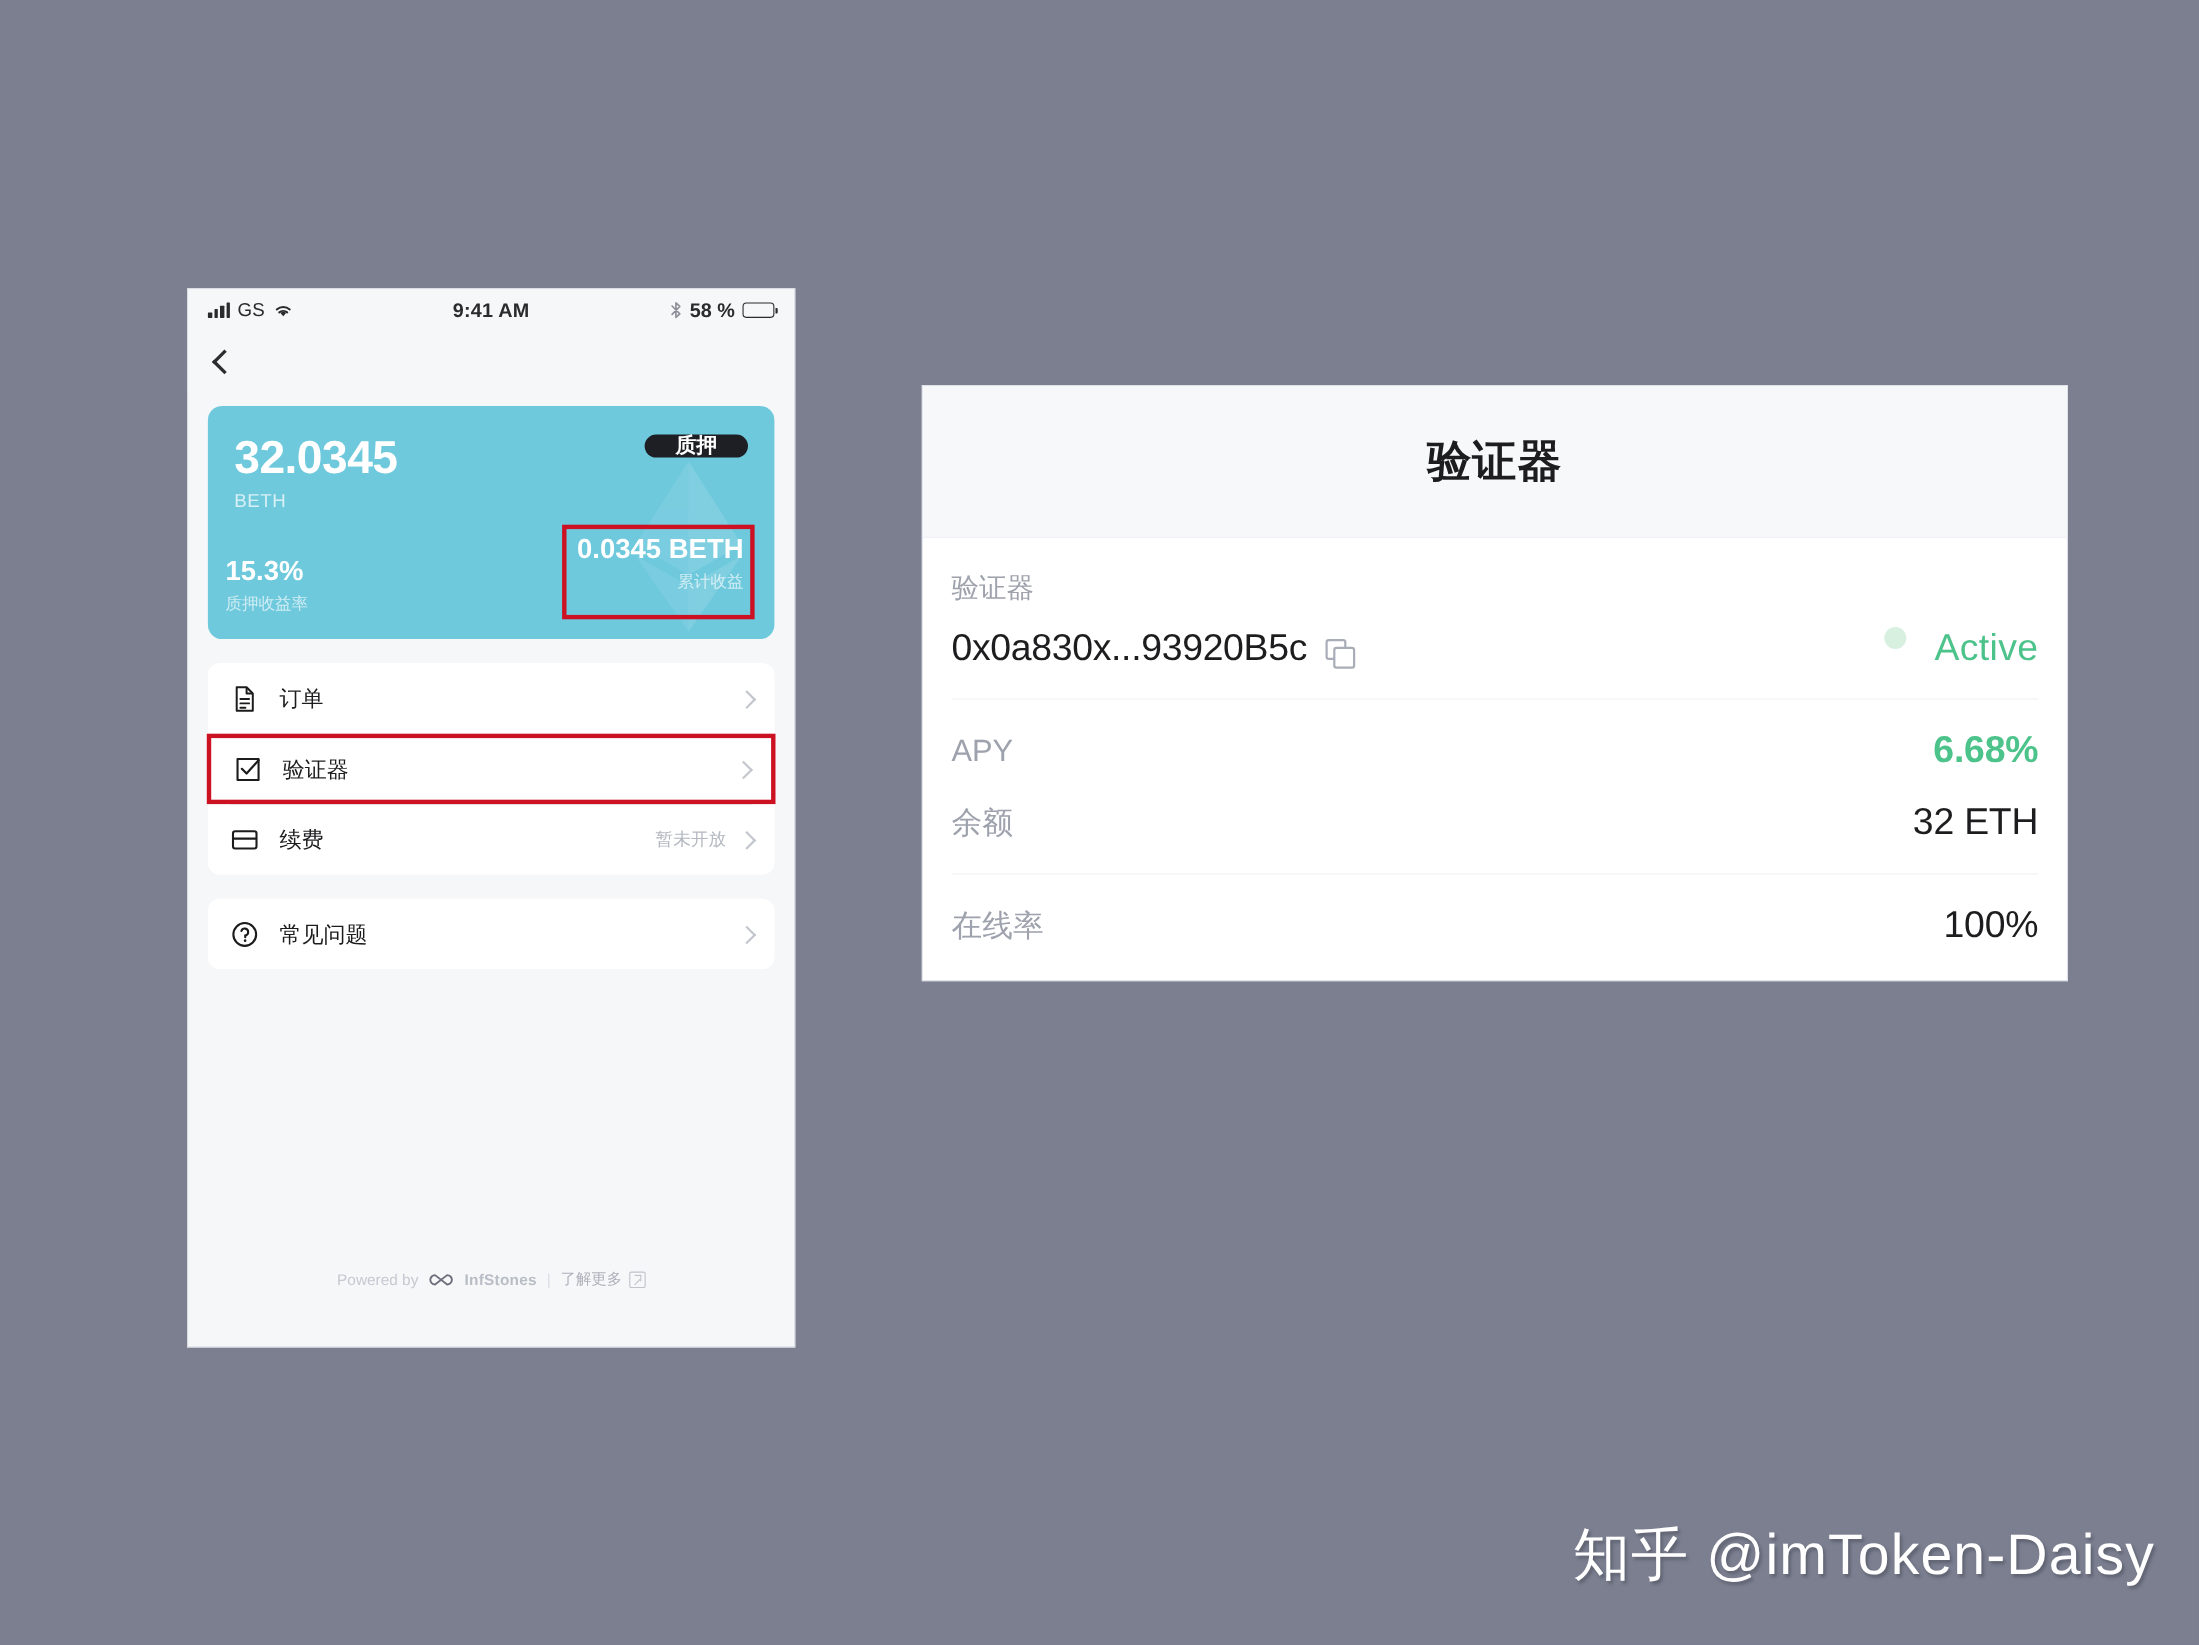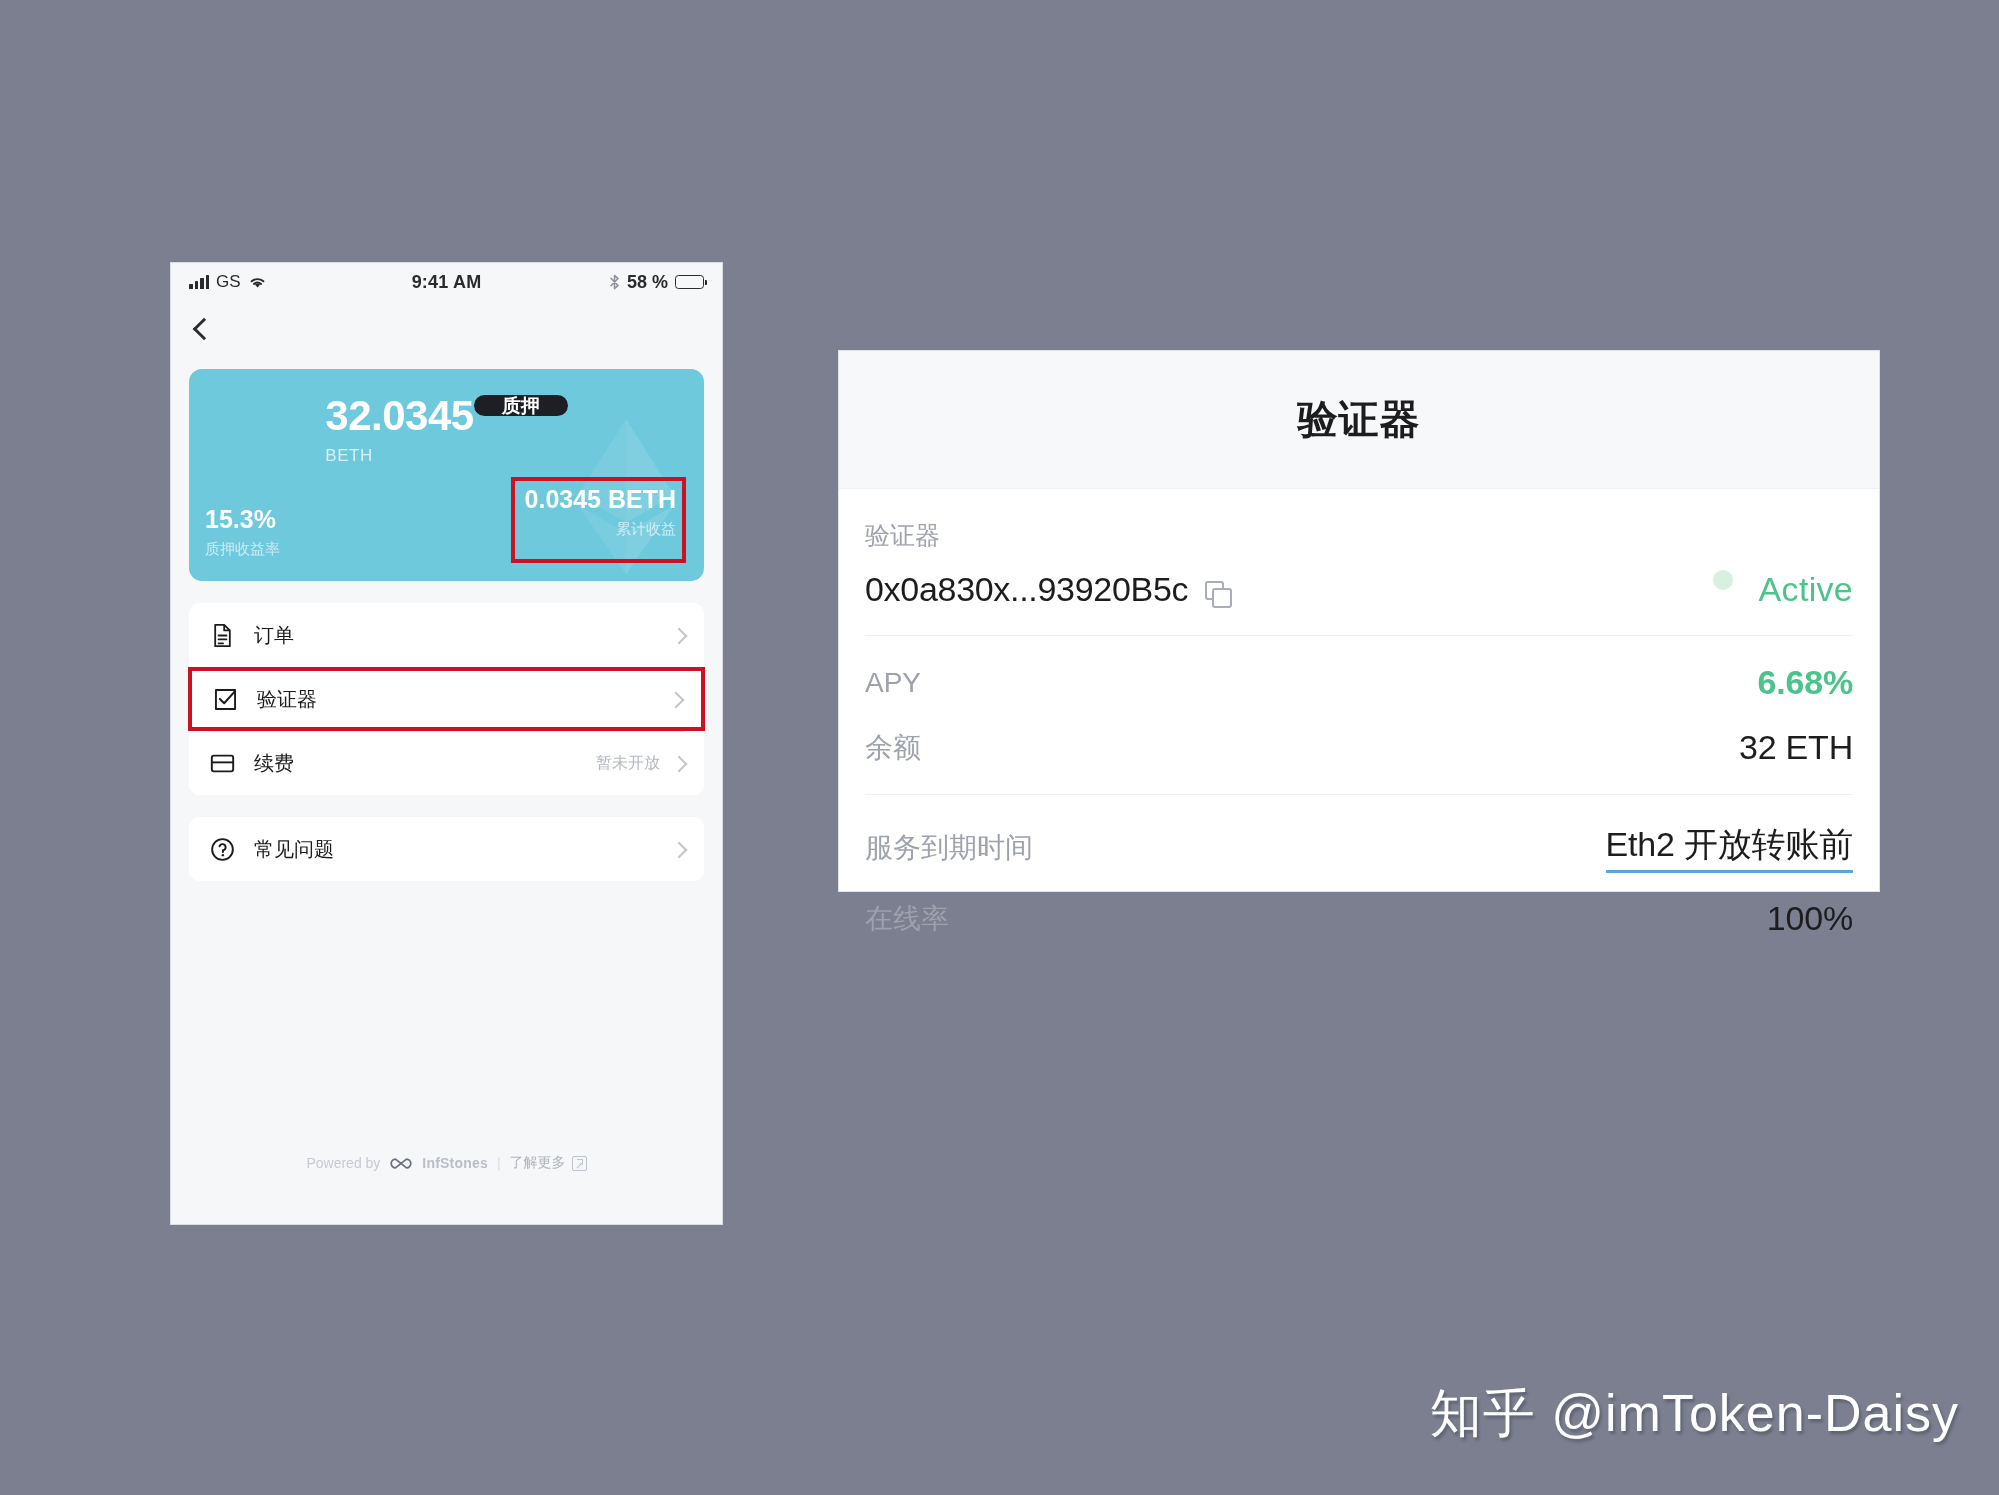--- a/index.html
+++ b/index.html
@@ -84,21 +84,21 @@
     overflow: hidden;
     padding: 26px 24px 22px 24px;
   }
   .eth-watermark {
     position: absolute;
     right: -8px; top: 38px;
     width: 172px; height: 176px;
     opacity: .36;
     pointer-events: none;
   }
-  .bal-top { display: flex; align-items: flex-start; justify-content: center; }
+  .bal-top { display: flex; align-items: flex-start; justify-content: space-between; }
   .bal-amount {
     font-size: 42px;
     font-weight: 700;
     color: #ffffff;
     line-height: 1;
     letter-spacing: -.5px;
   }
   .bal-symbol {
     margin-top: 9px;
     font-size: 17px;
@@ -442,24 +442,20 @@
       <div class="kv-row">
         <span class="kv-key">余额</span>
         <span class="kv-val plain">32 ETH</span>
       </div>
     </div>
 
     <div class="v-divider"></div>
 
     <div class="kv-group">
       <div class="kv-row">
-        <span class="kv-key">服务到期时间</span>
-        <span class="kv-val link">Eth2 开放转账前</span>
-      </div>
-      <div class="kv-row">
         <span class="kv-key">在线率</span>
         <span class="kv-val plain">100%</span>
       </div>
     </div>
 
   </div>
 </div>
 
 <div class="watermark">知乎 @imToken-Daisy</div>
 

